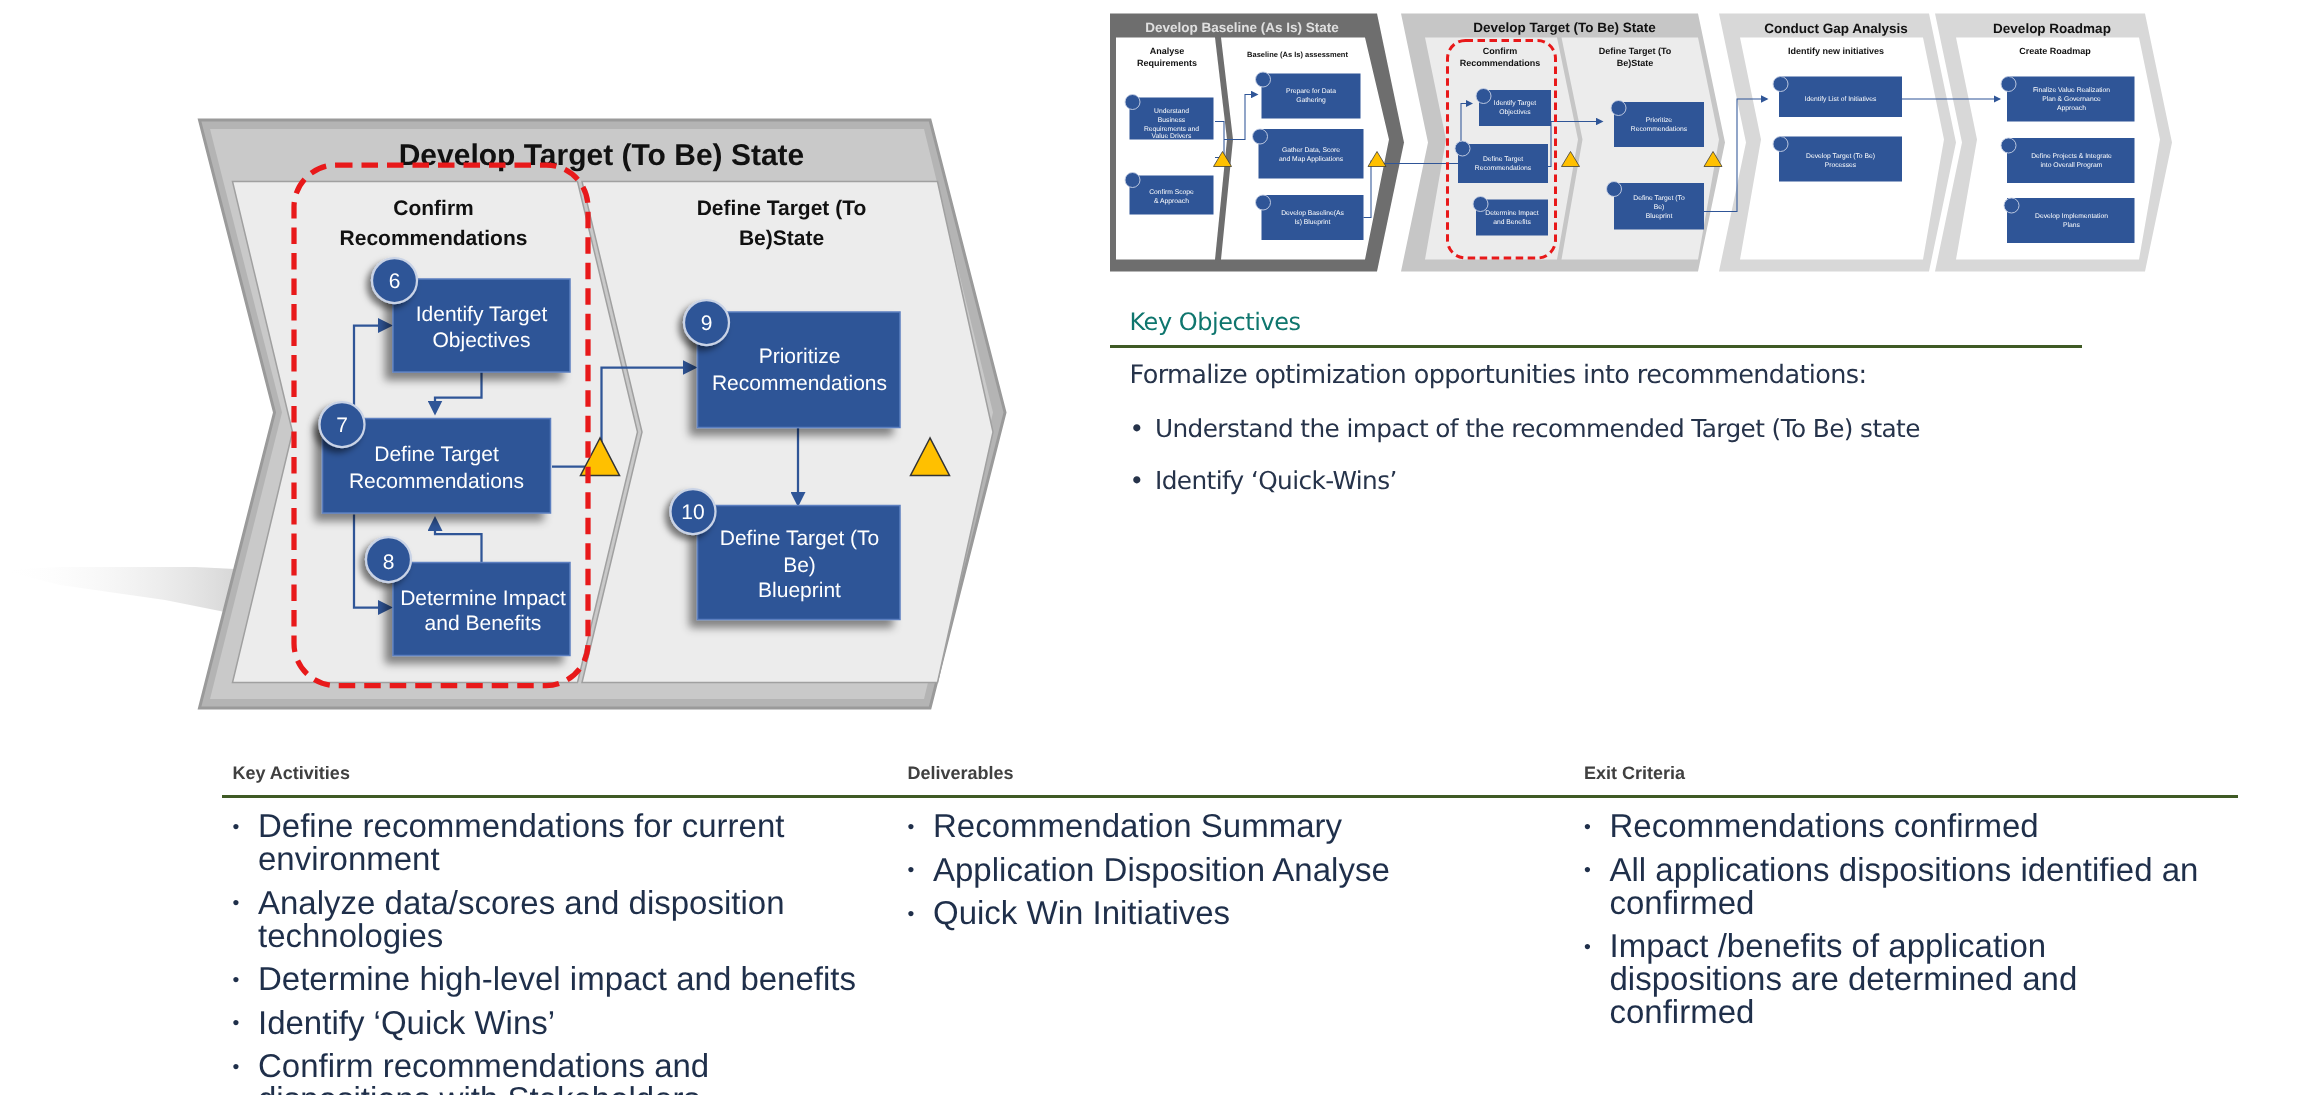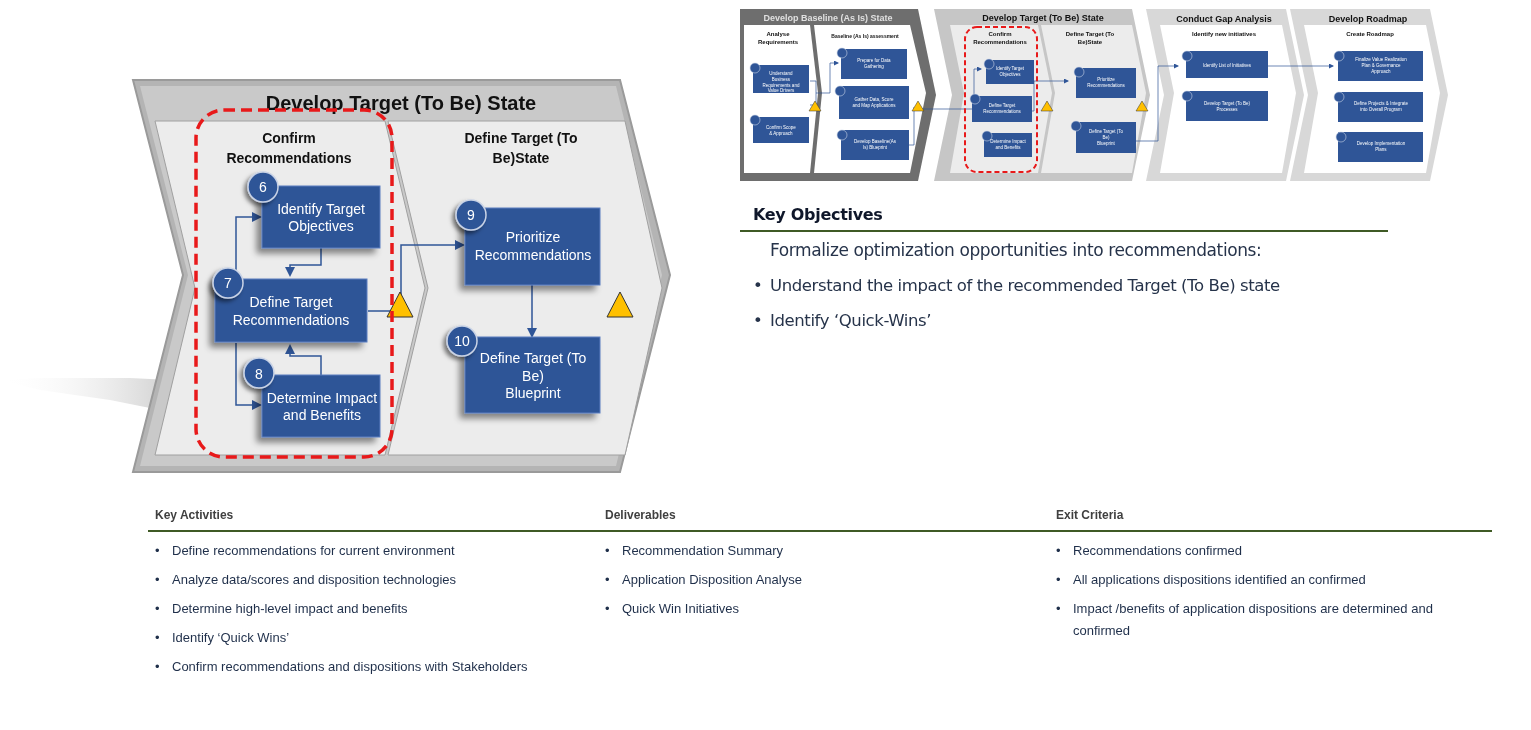--- a/index.html
+++ b/index.html
@@ -1,33 +1,33 @@
 <!DOCTYPE html>
 <html><head>
 <meta charset="utf-8">
 <style>
   html, body { margin:0; padding:0; background:#ffffff; }
   body { width:1531px; height:730px; position:relative; overflow:hidden; font-family:"Liberation Sans", sans-serif; }
   .abs { position:absolute; }
   svg text { font-family:"Liberation Sans", sans-serif; }
 
   
-  .ko-title { left:753px; top:205px; font-size:16px; font-weight:bold; color:#0f172a; font-family:"DejaVu Sans", sans-serif; letter-spacing:-0.3px; }
+  .ko-title { left:753px; top:205px; font-size:16px; font-weight:normal; color:#0f766e; font-family:"DejaVu Sans", sans-serif; letter-spacing:-0.3px; }
   .ko-rule { left:740px; top:230px; width:648px; height:2px; background:#3f5a25; }
-  .ko-intro { left:753px; top:240px; font-size:17px; color:#26334a; font-family:"DejaVu Sans", sans-serif; letter-spacing:-0.4px;margin-left:17px; }
+  .ko-intro { left:753px; top:240px; font-size:17px; color:#26334a; font-family:"DejaVu Sans", sans-serif; letter-spacing:-0.4px; }
   .ko-list { left:753px; top:274px; margin:0; padding:0; list-style:none; font-family:"DejaVu Sans", sans-serif; }
   .ko-list li { font-size:16.5px; color:#26334a; height:34.5px; line-height:24px; letter-spacing:-0.4px; }
   .ko-list li .b { display:inline-block; width:17px; }
 
   
   .sec { top:505px; width:440px; }
   .sec h3 { margin:0; font-size:12px; font-weight:bold; color:#404040; height:25px; line-height:20px; }
   .sec .rule { position:absolute; top:25px; height:2px; background:#3f5a25; }
   .sec ul { margin:10px 0 0 0; padding:0; list-style:none; }
-  .sec li { position:relative; padding-left:17px; font-size:13px; color:#1f2f4a; line-height:22px; margin-bottom:7px; }
+  .sec li { position:relative; padding-left:17px; font-size:22px; color:#1f2f4a; line-height:22px; margin-bottom:7px; }
   .sec li::before { content:"•"; position:absolute; left:0; top:0; font-size:13px; color:#1f2f4a; }
 </style>
 </head>
 <body>
 
 <svg class="abs" style="left:0;top:0" width="700" height="490">
   <defs>
     <linearGradient id="shadowGrad" x1="0" y1="0" x2="1" y2="0">
       <stop offset="0" stop-color="#ffffff" stop-opacity="0"></stop>
       <stop offset="1" stop-color="#c8c8c8" stop-opacity="1"></stop>

